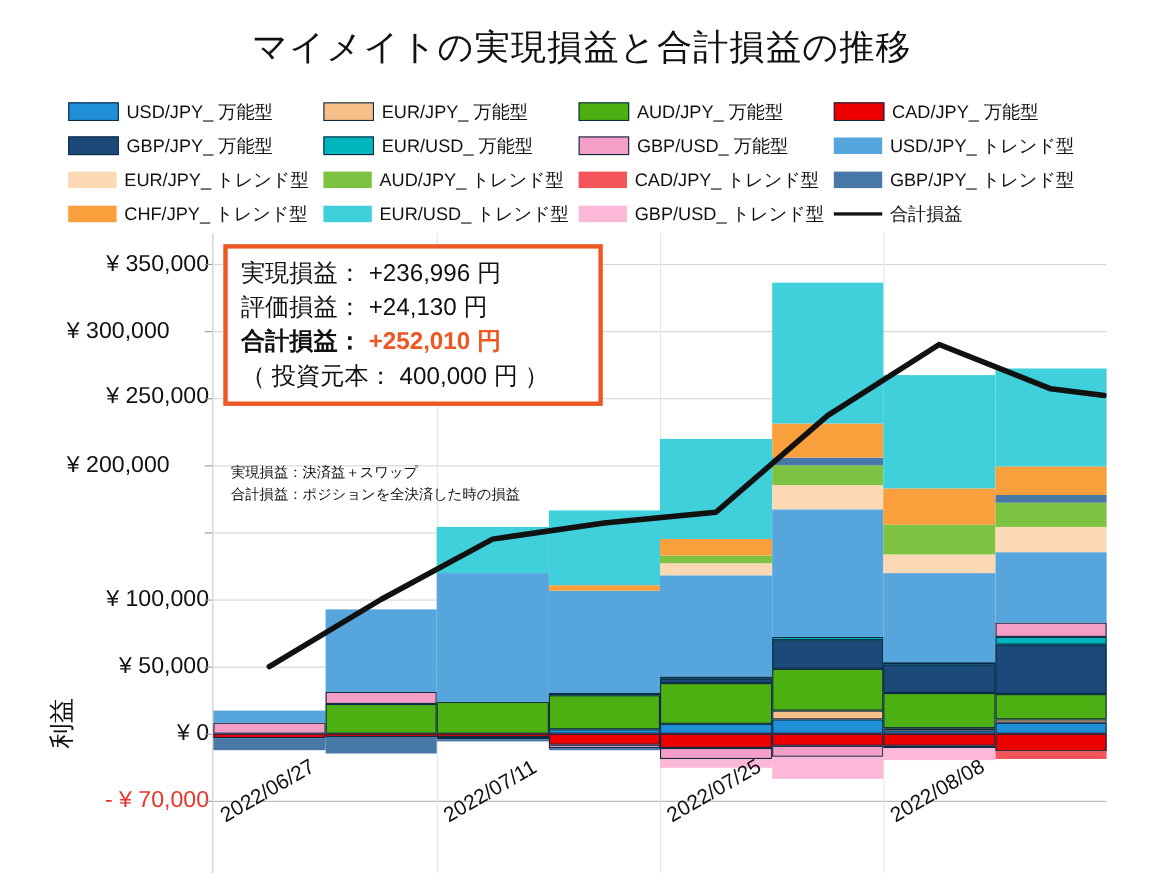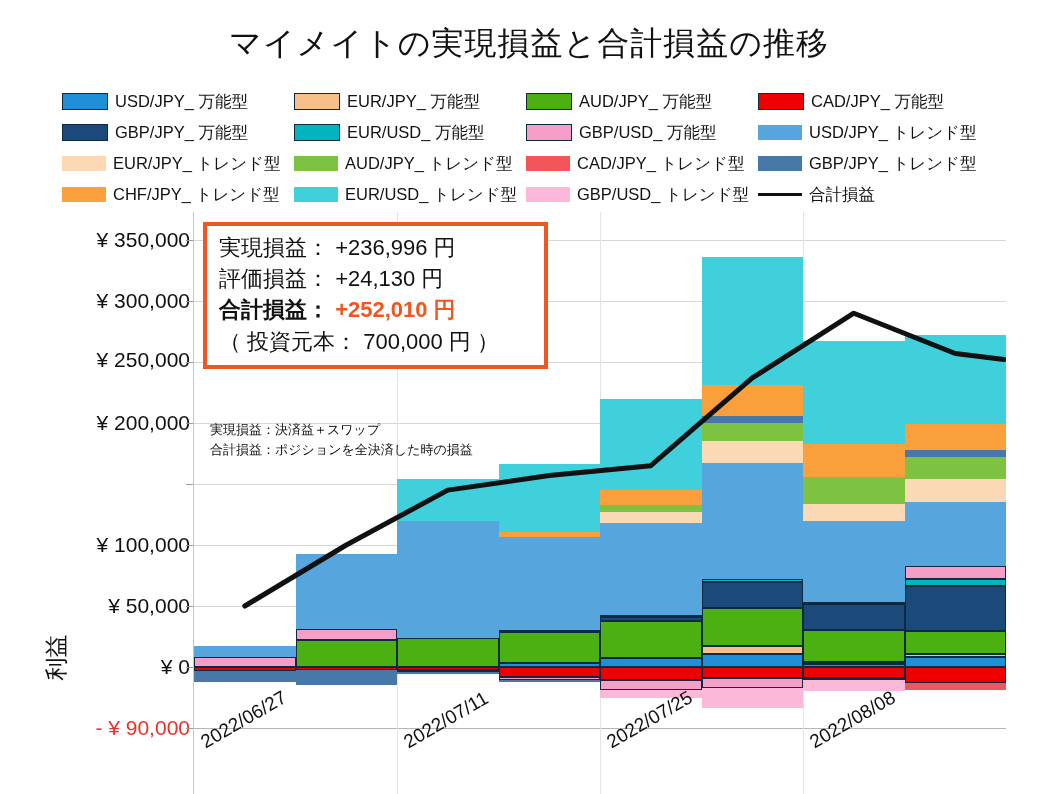--- a/index.html
+++ b/index.html
@@ -151,34 +151,34 @@
       </div>
     </div>
 
   <div class="plot-wrap">
 
     <div class="y-axis-title">利益</div>
 
     <div class="ytick-wrap" id="yticks">
         <div class="ytick" style="top: 28px;">¥ 350,000</div>
         <div class="tickmark" style="top: 28px;"></div>
-        <div class="ytick" style="top: 89px;">¥ 300,000</div>
+        <div class="ytick" style="top: 89px; text-align: center;">¥ 300,000</div>
         <div class="tickmark" style="top: 89px;"></div>
         <div class="ytick" style="top: 148px;">¥ 250,000</div>
         <div class="tickmark" style="top: 150px;"></div>
-        <div class="ytick" style="top: 211px;">¥ 200,000</div>
+        <div class="ytick" style="top: 211px; text-align: center;">¥ 200,000</div>
         <div class="tickmark" style="top: 211px;"></div>
         <div class="tickmark" style="top: 272px;"></div>
         <div class="ytick" style="top: 333px;">¥ 100,000</div>
         <div class="tickmark" style="top: 333px;"></div>
         <div class="ytick" style="top: 394px;">¥ 50,000</div>
         <div class="tickmark" style="top: 394px;"></div>
         <div class="ytick" style="top: 455px;">¥ 0</div>
         <div class="tickmark" style="top: 455px;"></div>
-        <div class="ytick neg" style="top: 516px;">- ¥ 90,000</div>
+        <div class="ytick neg" style="top: 516px;">- ¥ 70,000</div>
         <div class="tickmark" style="top: 516px;"></div>
       </div>
 
     <div class="grid-area">
       <div id="gridlines">
           <div class="gridline" style="top: 28px;"></div>
           <div class="gridline" style="top: 89px;"></div>
           <div class="gridline" style="top: 150px;"></div>
           <div class="gridline" style="top: 211px;"></div>
           <div class="gridline" style="top: 272px;"></div>
@@ -296,21 +296,21 @@
         <div class="xtick-label" style="left: 603px; top: 522px;">2022/07/25</div>
         <div class="xtick-label" style="left: 806px; top: 522px;">2022/08/08</div>
       </div>
   </div>
 
   <div class="infobox">
     <div id="inforows">
         <div class="info-row"><span>実現損益： </span><span class="val">+236,996 円</span></div>
         <div class="info-row"><span>評価損益： </span><span class="val">+24,130 円</span></div>
         <div class="info-row total"><span>合計損益： </span><span class="val">+252,010 円</span></div>
-        <div class="info-row"><span>（ 投資元本： </span><span class="val">700,000 円 ）</span></div>
+        <div class="info-row"><span>（ 投資元本： </span><span class="val">400,000 円 ）</span></div>
       </div>
   </div>
 
   <div class="footnotes" id="footnotes">
       <div class="footnote">実現損益：決済益＋スワップ</div>
       <div class="footnote">合計損益：ポジションを全決済した時の損益</div>
     </div>
 </div>
 
 </body></html>

